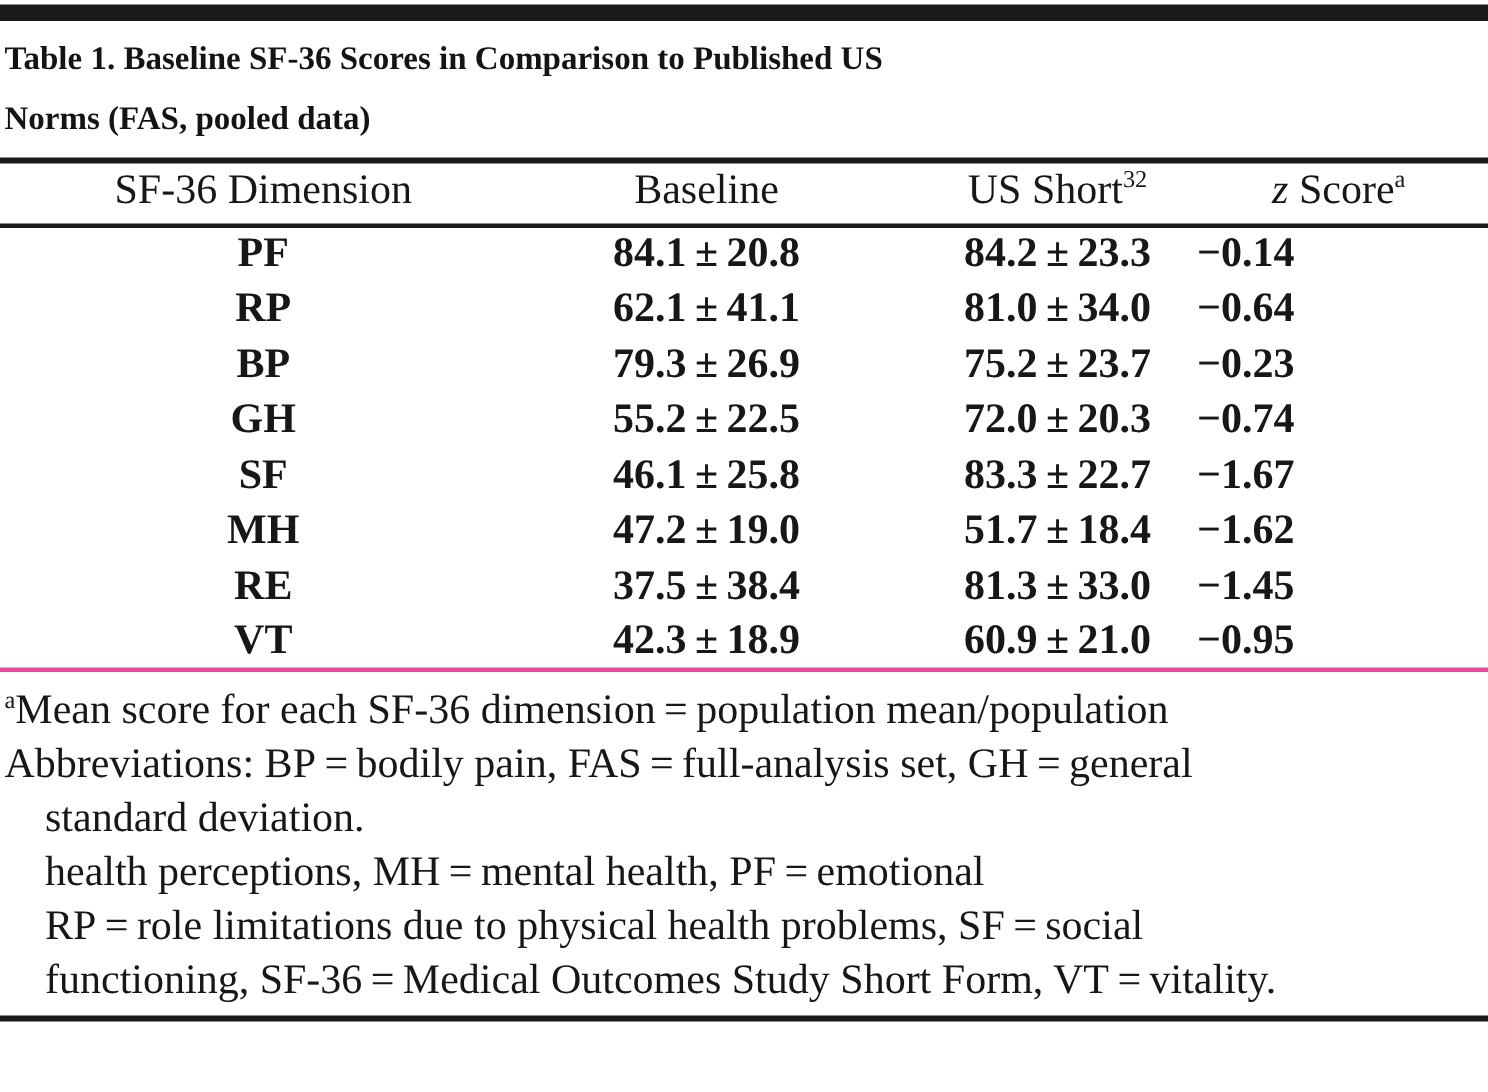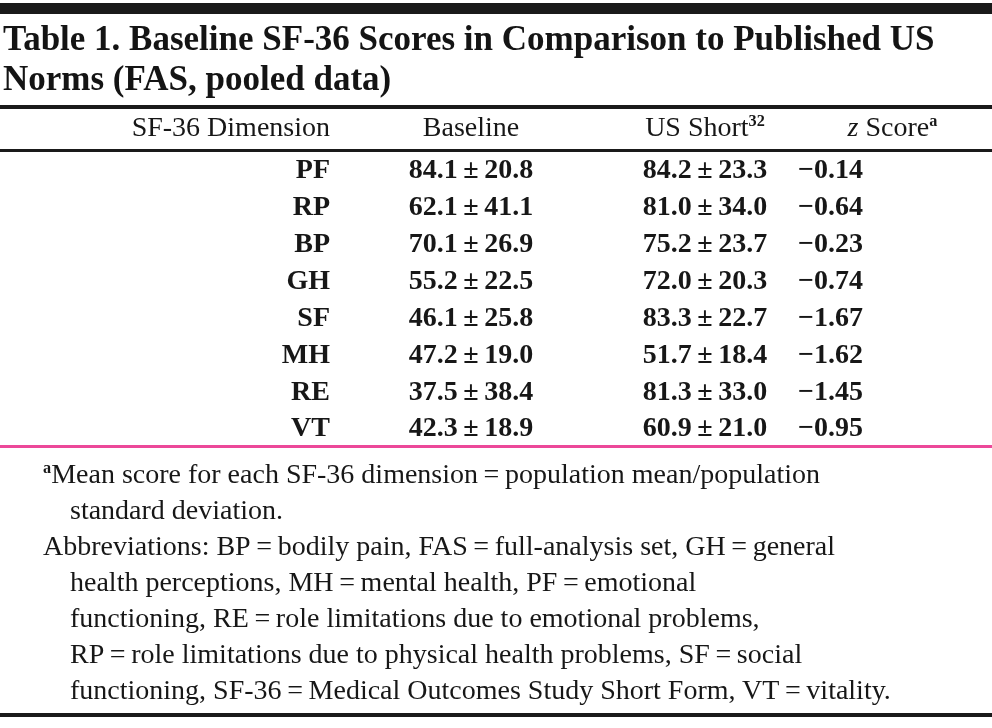--- a/index.html
+++ b/index.html
@@ -5,46 +5,46 @@
   * { margin: 0; padding: 0; box-sizing: border-box; }
   html, body { background: #ffffff; }
   body {
     width: 992px; height: 728px; overflow: hidden;
     font-family: "Liberation Serif", "DejaVu Serif", serif;
     color: #171717;
     -webkit-font-smoothing: antialiased;
   }
   .top-bar { margin-top: 3px; height: 11px; background: #1a1a1a; }
   .title {
-    font-size: 35px; line-height: 40px; font-weight: bold;
+    font-size: 22px; line-height: 40px; font-weight: bold;
     padding: 5px 2px 6px 3px; color: #141414;
   }
   .rule { height: 4px; background: #1a1a1a; }
   table.sf36 {
     width: 992px; table-layout: fixed; border-collapse: collapse;
     font-size: 28px; color: #171717;
   }
   col.w1 { width: 330px; }
   col.w2 { width: 282px; }
   col.w3 { width: 186px; }
   col.w4 { width: 194px; }
   thead th {
     font-weight: normal; vertical-align: bottom;
     height: 41px; padding-bottom: 6px;
     border-bottom: 3px solid #1a1a1a;
   }
-  .al { text-align: right; padding-left: 21px; }
+  .al { text-align: center; padding-left: 21px; }
   .ac { text-align: center; }
   .ar { padding-right: 5px; }
   tbody td { height: 37px; vertical-align: middle; font-weight: bold; }
   tbody tr:last-child td { border-bottom: 3px solid #ec4899; }
-  sup { font-size: 0.58em; line-height: 0; vertical-align: super; font-weight: bold; }
+  sup { font-size: 0.58em; line-height: 0; vertical-align: super; }
   .ital { font-style: italic; }
   .footnotes { padding-top: 8px; font-size: 28px; line-height: 36px; color: #171717; }
-  .fn-line { padding-left: 3px; white-space: nowrap; margin-left: 40px; }
+  .fn-line { padding-left: 3px; white-space: nowrap; }
   .fn-line.indent { padding-left: 30px; }
   .bottom-rule { margin-top: 5px; height: 4px; background: #1a1a1a; }
 </style>
 </head>
 <body>
 
 <div class="top-bar"></div>
 
 <h1 class="title"><span>Table 1. Baseline SF-36 Scores in Comparison to Published US</span><br><span>Norms (FAS, pooled data)</span></h1>
 
@@ -73,21 +73,21 @@
       <td class="ar">−0.14</td>
     </tr>
     <tr>
       <td class="al">RP</td>
       <td class="ac">62.1 ± 41.1</td>
       <td class="ac">81.0 ± 34.0</td>
       <td class="ar">−0.64</td>
     </tr>
     <tr>
       <td class="al">BP</td>
-      <td class="ac">70.1 ± 26.9</td>
+      <td class="ac">79.3 ± 26.9</td>
       <td class="ac">75.2 ± 23.7</td>
       <td class="ar">−0.23</td>
     </tr>
     <tr>
       <td class="al">GH</td>
       <td class="ac">55.2 ± 22.5</td>
       <td class="ac">72.0 ± 20.3</td>
       <td class="ar">−0.74</td>
     </tr>
     <tr>
@@ -112,21 +112,20 @@
       <td class="al">VT</td>
       <td class="ac">42.3 ± 18.9</td>
       <td class="ac">60.9 ± 21.0</td>
       <td class="ar">−0.95</td>
     </tr>
   </tbody>
 </table>
 
 <div class="footnotes">
   <div class="fn-line"><sup>a</sup><span>Mean score for each SF-36 dimension = population mean/population</span></div>
+  <div class="fn-line">Abbreviations: BP = bodily pain, FAS = full-analysis set, GH = general</div>
   <div class="fn-line indent">standard deviation.</div>
-  <div class="fn-line">Abbreviations: BP = bodily pain, FAS = full-analysis set, GH = general</div>
   <div class="fn-line indent">health perceptions, MH = mental health, PF = emotional</div>
-  <div class="fn-line indent">functioning, RE = role limitations due to emotional problems,</div>
   <div class="fn-line indent">RP = role limitations due to physical health problems, SF = social</div>
   <div class="fn-line indent">functioning, SF-36 = Medical Outcomes Study Short Form, VT = vitality.</div>
 </div>
 
 <div class="rule bottom-rule"></div>
 
 </body></html>

